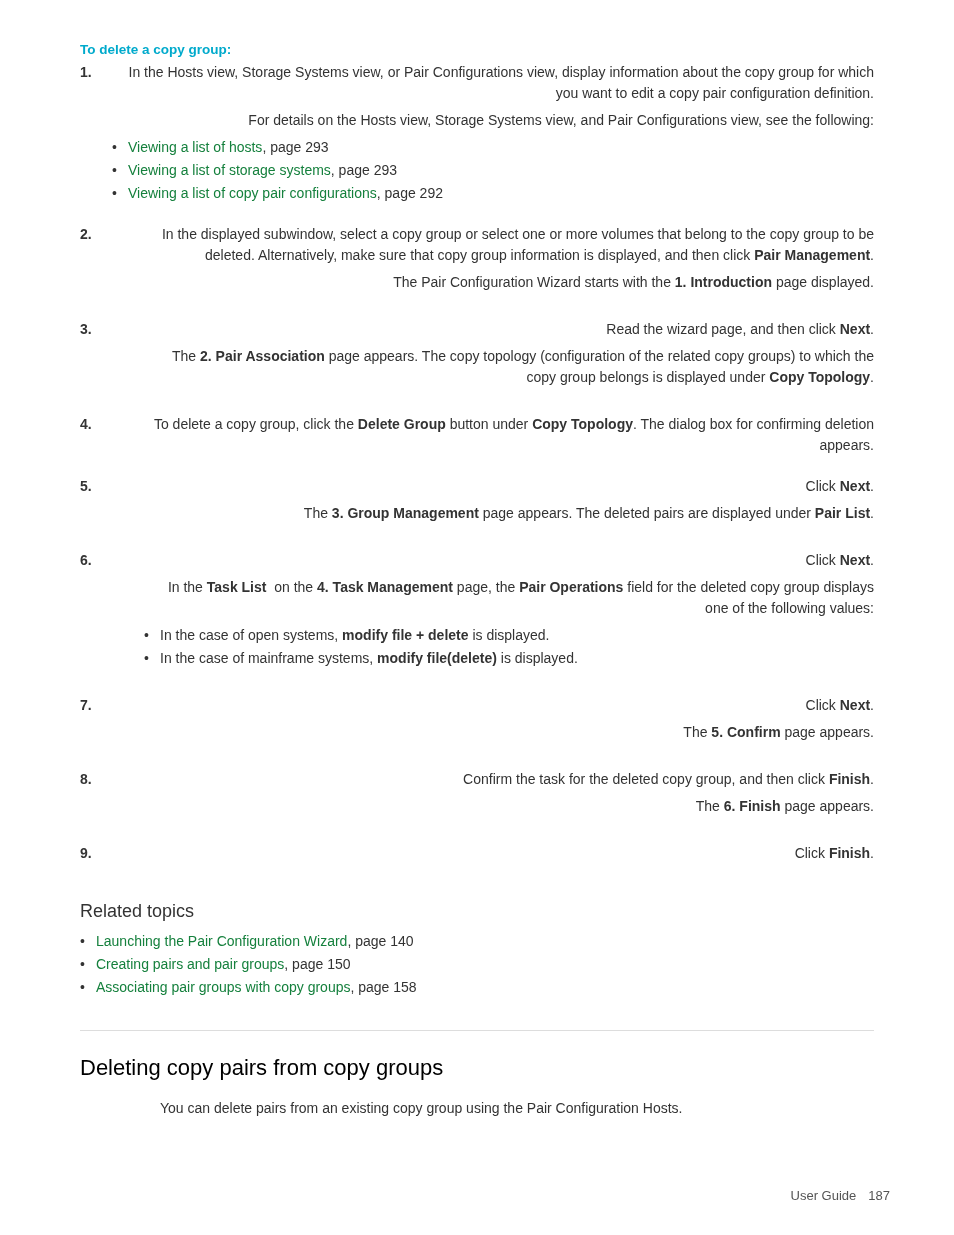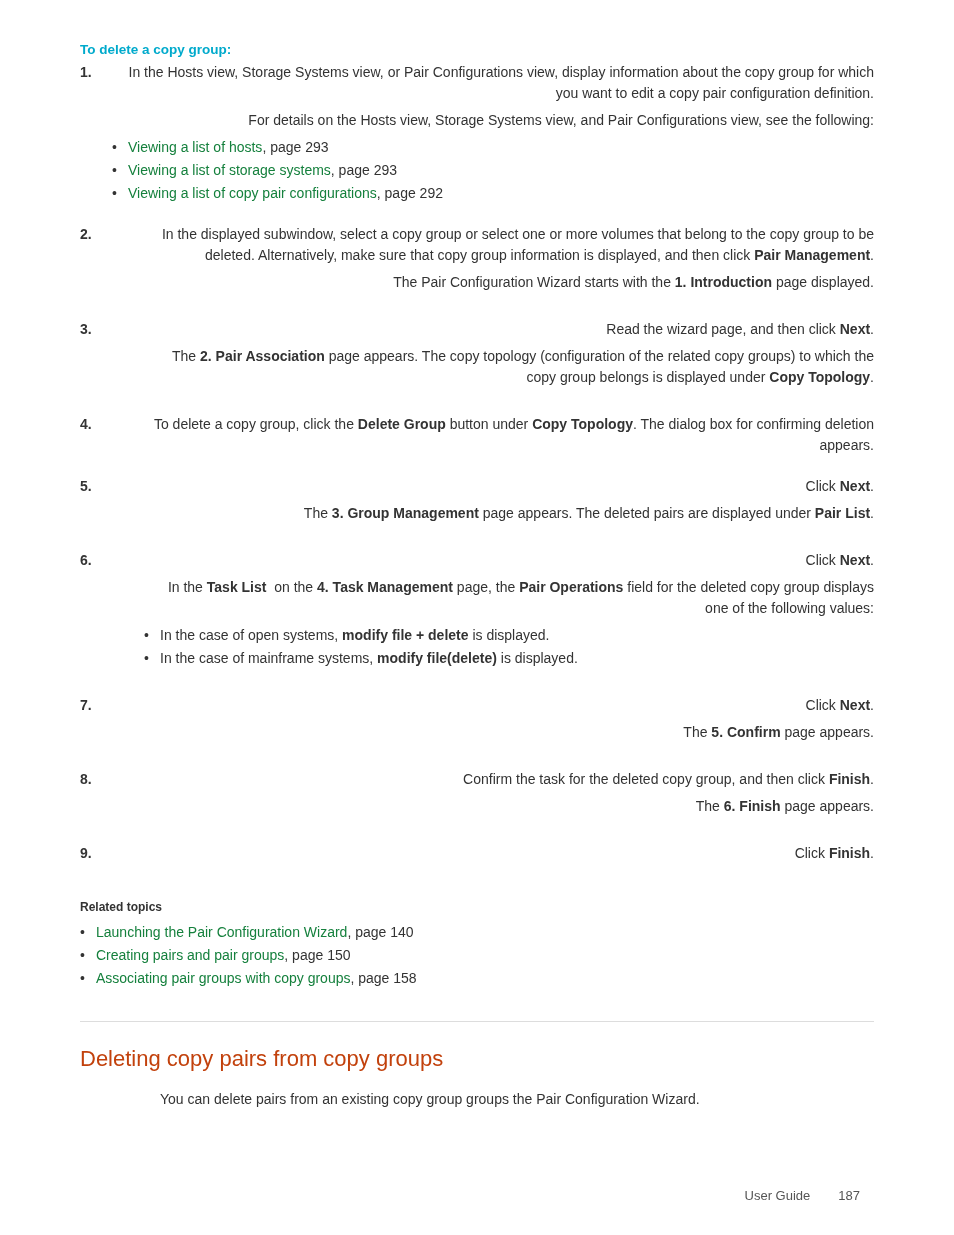--- a/index.html
+++ b/index.html
@@ -66,42 +66,42 @@
       color: #15803d;
       text-decoration: none;
       cursor: pointer;
     }
     .bold { font-weight: bold; }
     .indent-block {
       margin-left: 32px;
       margin-bottom: 12px;
     }
     .related-topics-heading {
-      font-weight: bold;
-      font-size: 12px;
+      font-weight: normal;
+      font-size: 18px;
       margin-bottom: 4px;
       margin-top: 4px;
     }
     .section-divider {
       margin: 28px 0 16px 0;
     }
     .main-section-title {
-      color: #c2410c;
+      color: #000000;
       font-size: 22px;
       font-weight: normal;
       margin-bottom: 14px;
     }
     .footer {
       position: absolute;
       bottom: 30px;
-      right: 94px;
+      right: 64px;
       font-size: 13px;
       color: #555;
       display: flex;
-      gap: 28px;
+      gap: 12px;
     }
   </style>
 </head>
 <body>
 
 <div class="page">
 
   <div class="section-heading">To delete a copy group:</div>
 
   <ol class="step-list">
@@ -216,21 +216,21 @@
       </li>
       <li>
         <a class="link">Associating pair groups with copy groups</a><span>, page 158</span>
       </li>
     </ul>
   </div>
 
   <div style="margin-top: 32px; border-top: 1px solid #ddd; padding-top: 20px;">
     <h2 class="main-section-title">Deleting copy pairs from copy groups</h2>
     <div style="margin-left: 80px;">
-      <p>You can delete pairs from an existing copy group groups the Pair Configuration Wizard.</p>
+      <p>You can delete pairs from an existing copy group using the Pair Configuration Hosts.</p>
     </div>
   </div>
 
   <div class="footer">
     <span>User Guide</span>
     <span>187</span>
   </div>
 
 </div>
 

